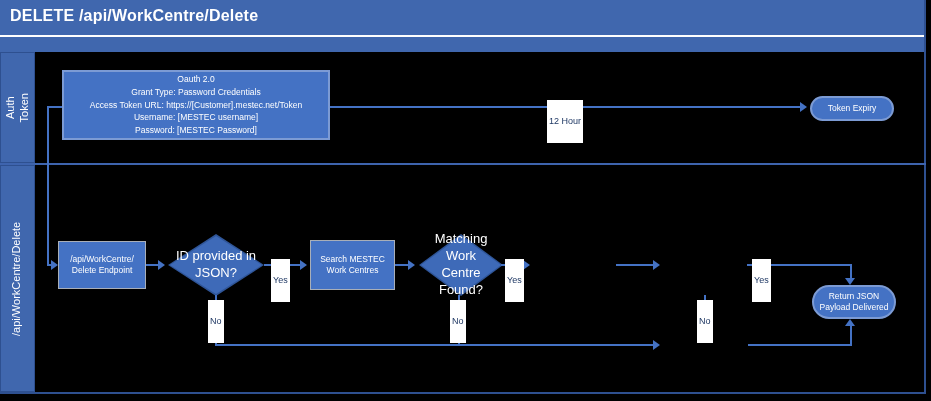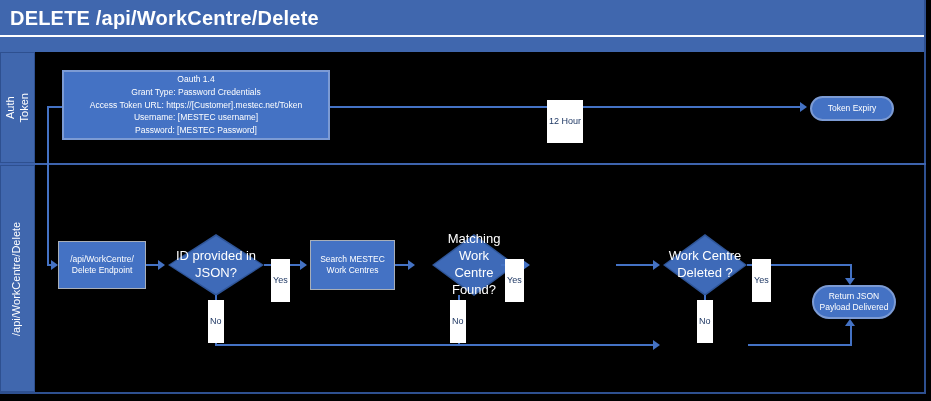--- a/index.html
+++ b/index.html
@@ -15,21 +15,21 @@
     --label-ink:#1F3864;
   }
   html,body{margin:0;padding:0;background:#111;}
   #canvas{
     position:relative;width:931px;height:401px;background:var(--bg);
     font-family:"Liberation Sans",sans-serif;overflow:hidden;
   }
   .abs{position:absolute;}
   
   .title-bar{left:0;top:0;width:924px;height:52px;background:var(--band);}
-  .title-text{left:10px;top:7px;color:#fff;font-size:20px;font-weight:bold;letter-spacing:.2px;white-space:nowrap;}
+  .title-text{left:10px;top:7px;color:#fff;font-size:16px;font-weight:bold;letter-spacing:.2px;white-space:nowrap;}
   .title-sep{left:0;top:35px;width:924px;height:2px;background:#FFFFFF;}
   
   .frame-right{left:924px;top:0;width:2px;height:394px;background:var(--band-border);}
   .frame-bottom{left:0;top:392px;width:926px;height:2px;background:var(--band-border);}
   .lane-divider{left:0;top:163px;width:926px;height:2px;background:#3E64AE;}
   
   .lane-cell{width:35px;background:var(--band);border:1px solid var(--band-border);box-sizing:border-box;display:flex;align-items:center;justify-content:center;}
   .lane-cell .rot{transform:rotate(-90deg);color:#fff;font-size:11px;text-align:center;white-space:pre-line;line-height:1.25;}
   .lane-auth{left:0;top:52px;height:111px;}
   .lane-api{left:0;top:165px;height:227px;}
@@ -69,21 +69,21 @@
   <div class="abs lane-divider"></div>
 
   <div class="abs lane-cell lane-auth">
     <div class="rot">Auth
 Token</div>
   </div>
   <div class="abs lane-cell lane-api">
     <div class="rot">/api/WorkCentre/Delete</div>
   </div>
 
-  <div class="abs bluebox" style="left:62px;top:70px;width:268px;height:70px;">Oauth 1.4
+  <div class="abs bluebox" style="left:62px;top:70px;width:268px;height:70px;">Oauth 2.0
 Grant Type: Password Credentials
 Access Token URL: https://[Customer].mestec.net/Token
 Username: [MESTEC username]
 Password: [MESTEC Password]</div>
 
   <div class="abs seg" style="left:47px;top:106px;width:15px;height:2px;"></div>
   <div class="abs seg" style="left:47px;top:106px;width:2px;height:160px;"></div>
   <div class="abs seg" style="left:47px;top:264px;width:6px;height:2px;"></div>
   <div class="abs arr-r" style="left:51px;top:260px;"></div>
 
@@ -109,41 +109,35 @@
   <div class="abs seg" style="left:264px;top:264px;width:38px;height:2px;"></div>
   <div class="abs arr-r" style="left:300px;top:260px;"></div>
   <div class="abs edge-label" style="left:271px;top:259px;">Yes</div>
 
   <div class="abs pbox" style="left:310px;top:240px;width:85px;height:50px;">Search MESTEC
 Work Centres</div>
 
   <div class="abs seg" style="left:395px;top:264px;width:16px;height:2px;"></div>
   <div class="abs arr-r" style="left:408px;top:260px;"></div>
 
-  <div class="abs diamond" style="left:432px;top:234px;width:84px;height:62px;">
+  <div class="abs diamond" style="left:419px;top:234px;width:84px;height:62px;">
     <div class="d-outer"></div>
     <div class="d-inner"></div>
     <div class="d-text">Matching Work
 Centre Found?</div>
   </div>
 
   <div class="abs seg" style="left:501px;top:264px;width:25px;height:2px;"></div>
   <div class="abs arr-r" style="left:523px;top:260px;"></div>
   <div class="abs edge-label" style="left:505px;top:259px;">Yes</div>
 
 
   <div class="abs seg" style="left:616px;top:264px;width:41px;height:2px;"></div>
   <div class="abs arr-r" style="left:653px;top:260px;"></div>
 
-  <div class="abs diamond" style="left:663px;top:234px;width:84px;height:62px;">
-    <div class="d-outer"></div>
-    <div class="d-inner"></div>
-    <div class="d-text">Work Centre
-Deleted ?</div>
-  </div>
 
   <div class="abs seg" style="left:747px;top:264px;width:105px;height:2px;"></div>
   <div class="abs seg" style="left:850px;top:264px;width:2px;height:16px;"></div>
   <div class="abs arr-d" style="left:845px;top:278px;"></div>
   <div class="abs edge-label" style="left:752px;top:259px;">Yes</div>
 
   <div class="abs pill" style="left:812px;top:285px;width:84px;height:34px;">Return JSON
 Payload Delivered</div>
 
   <div class="abs seg" style="left:215px;top:295px;width:2px;height:51px;"></div>

